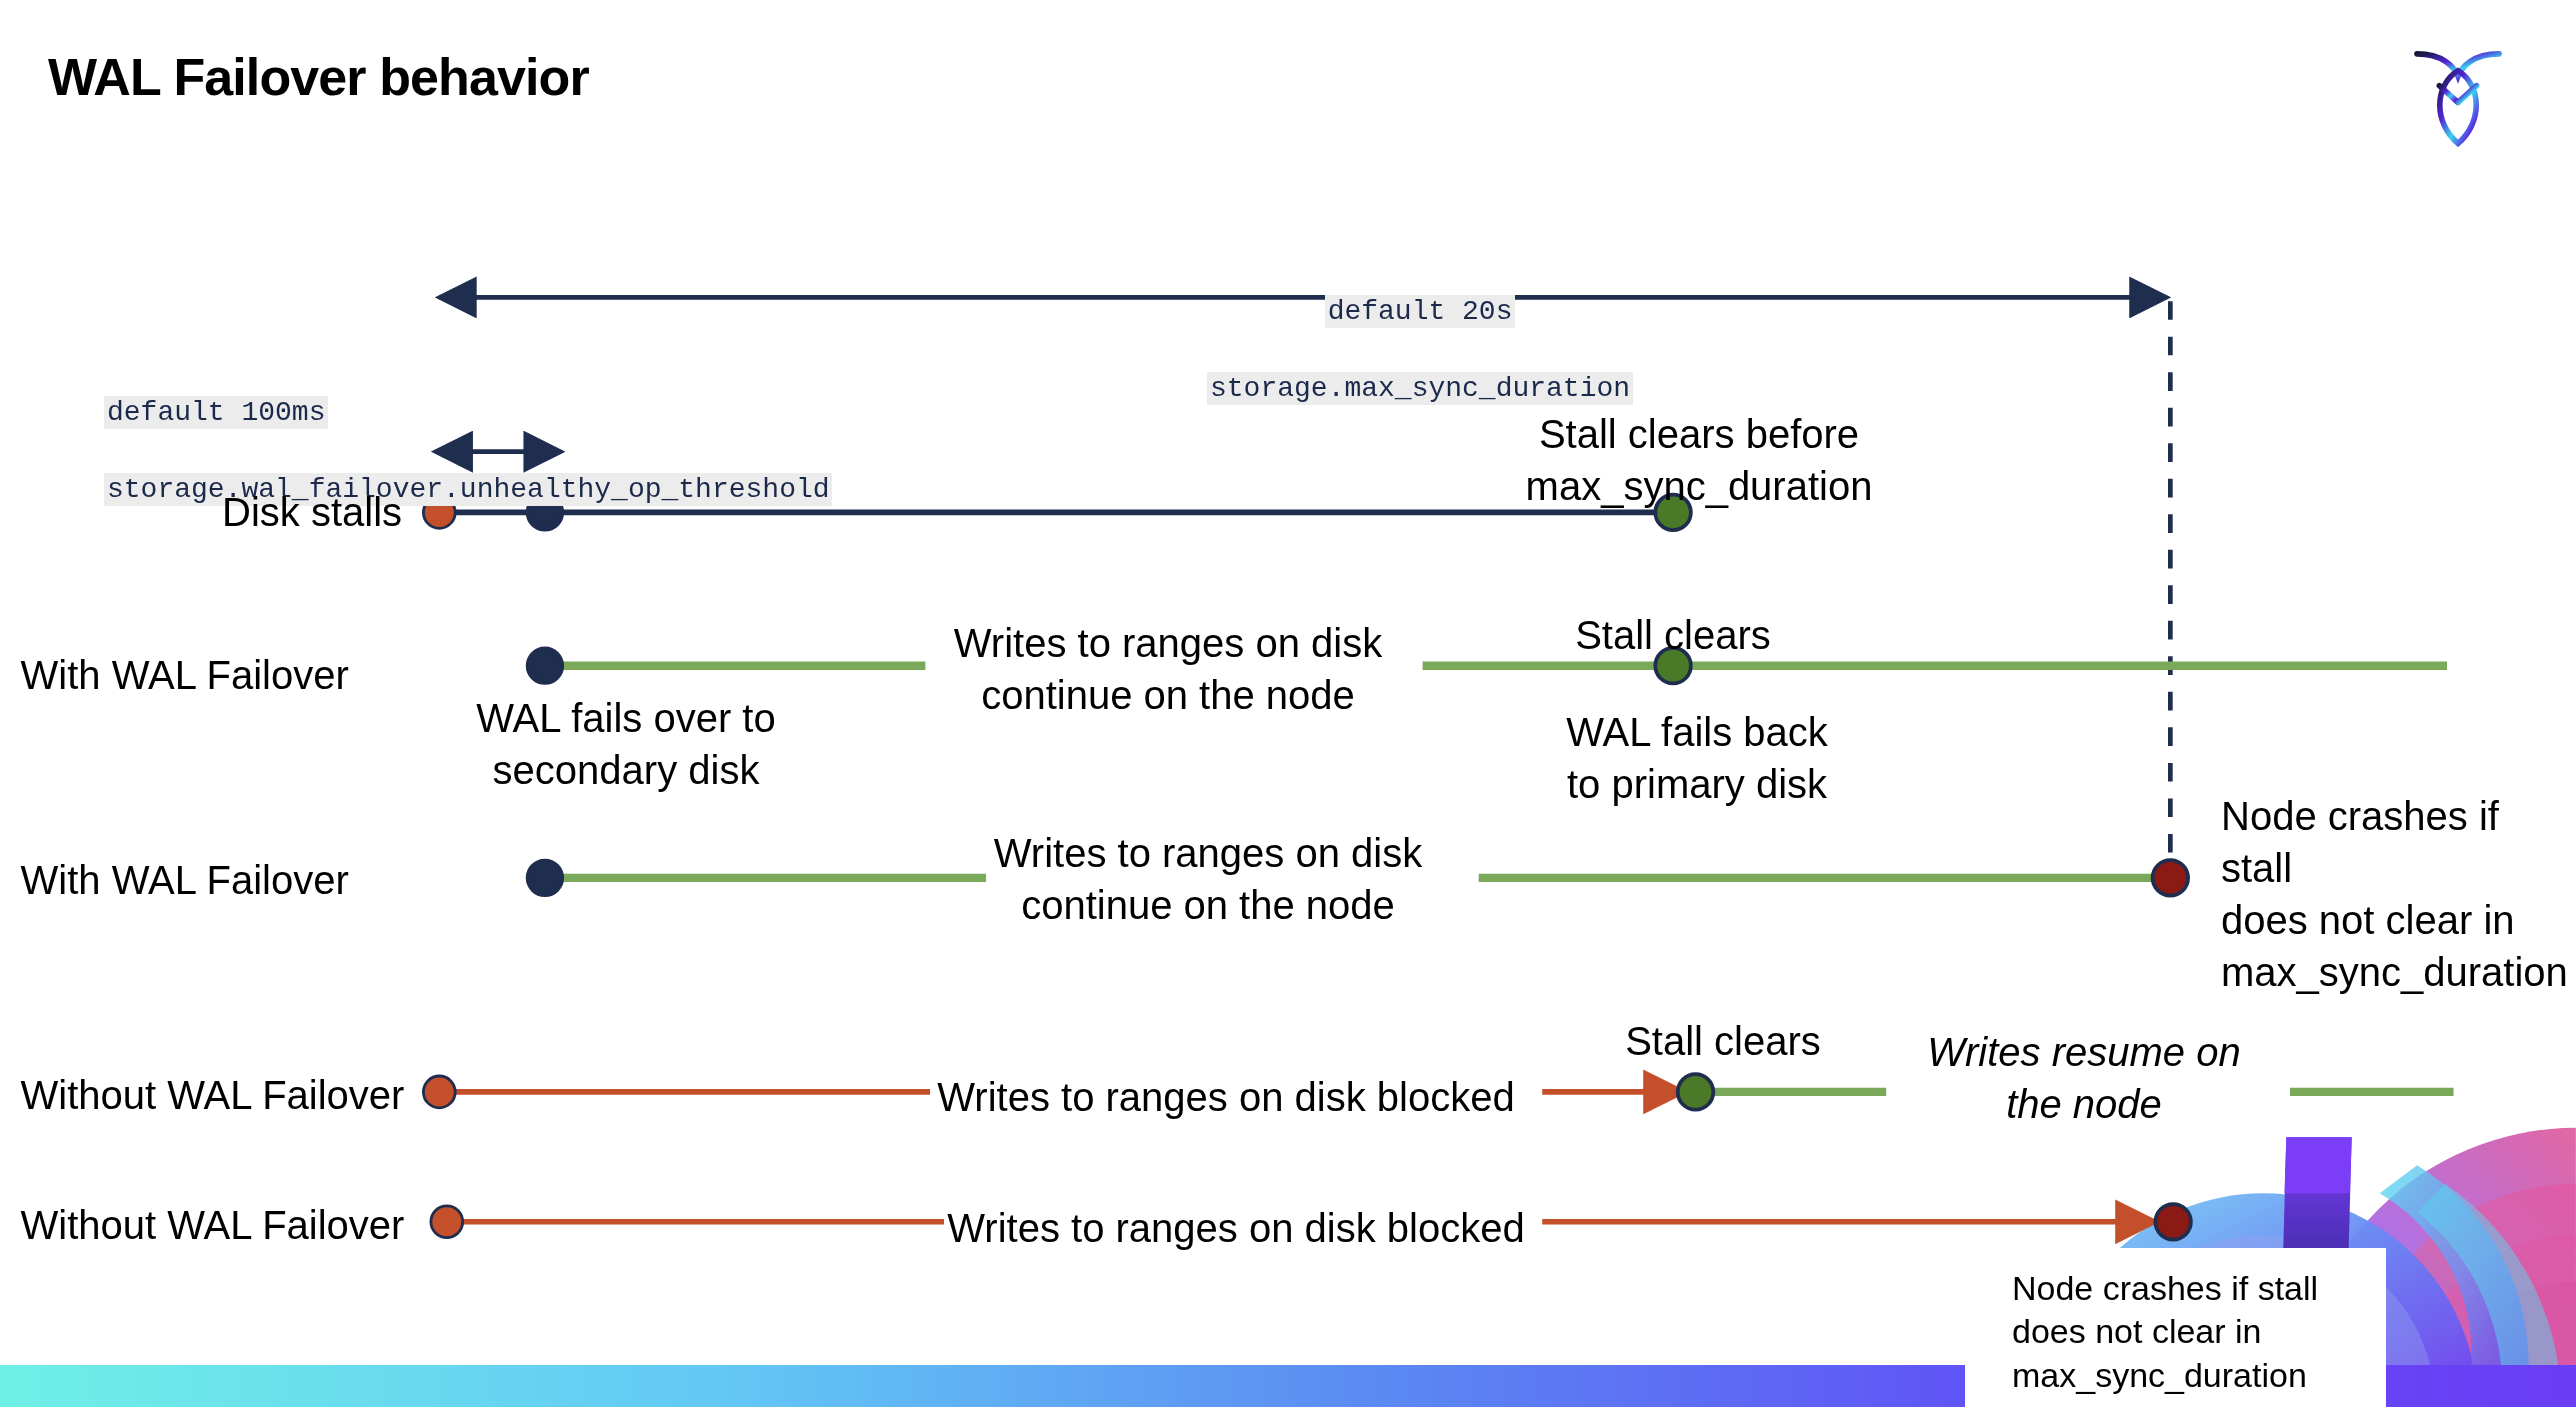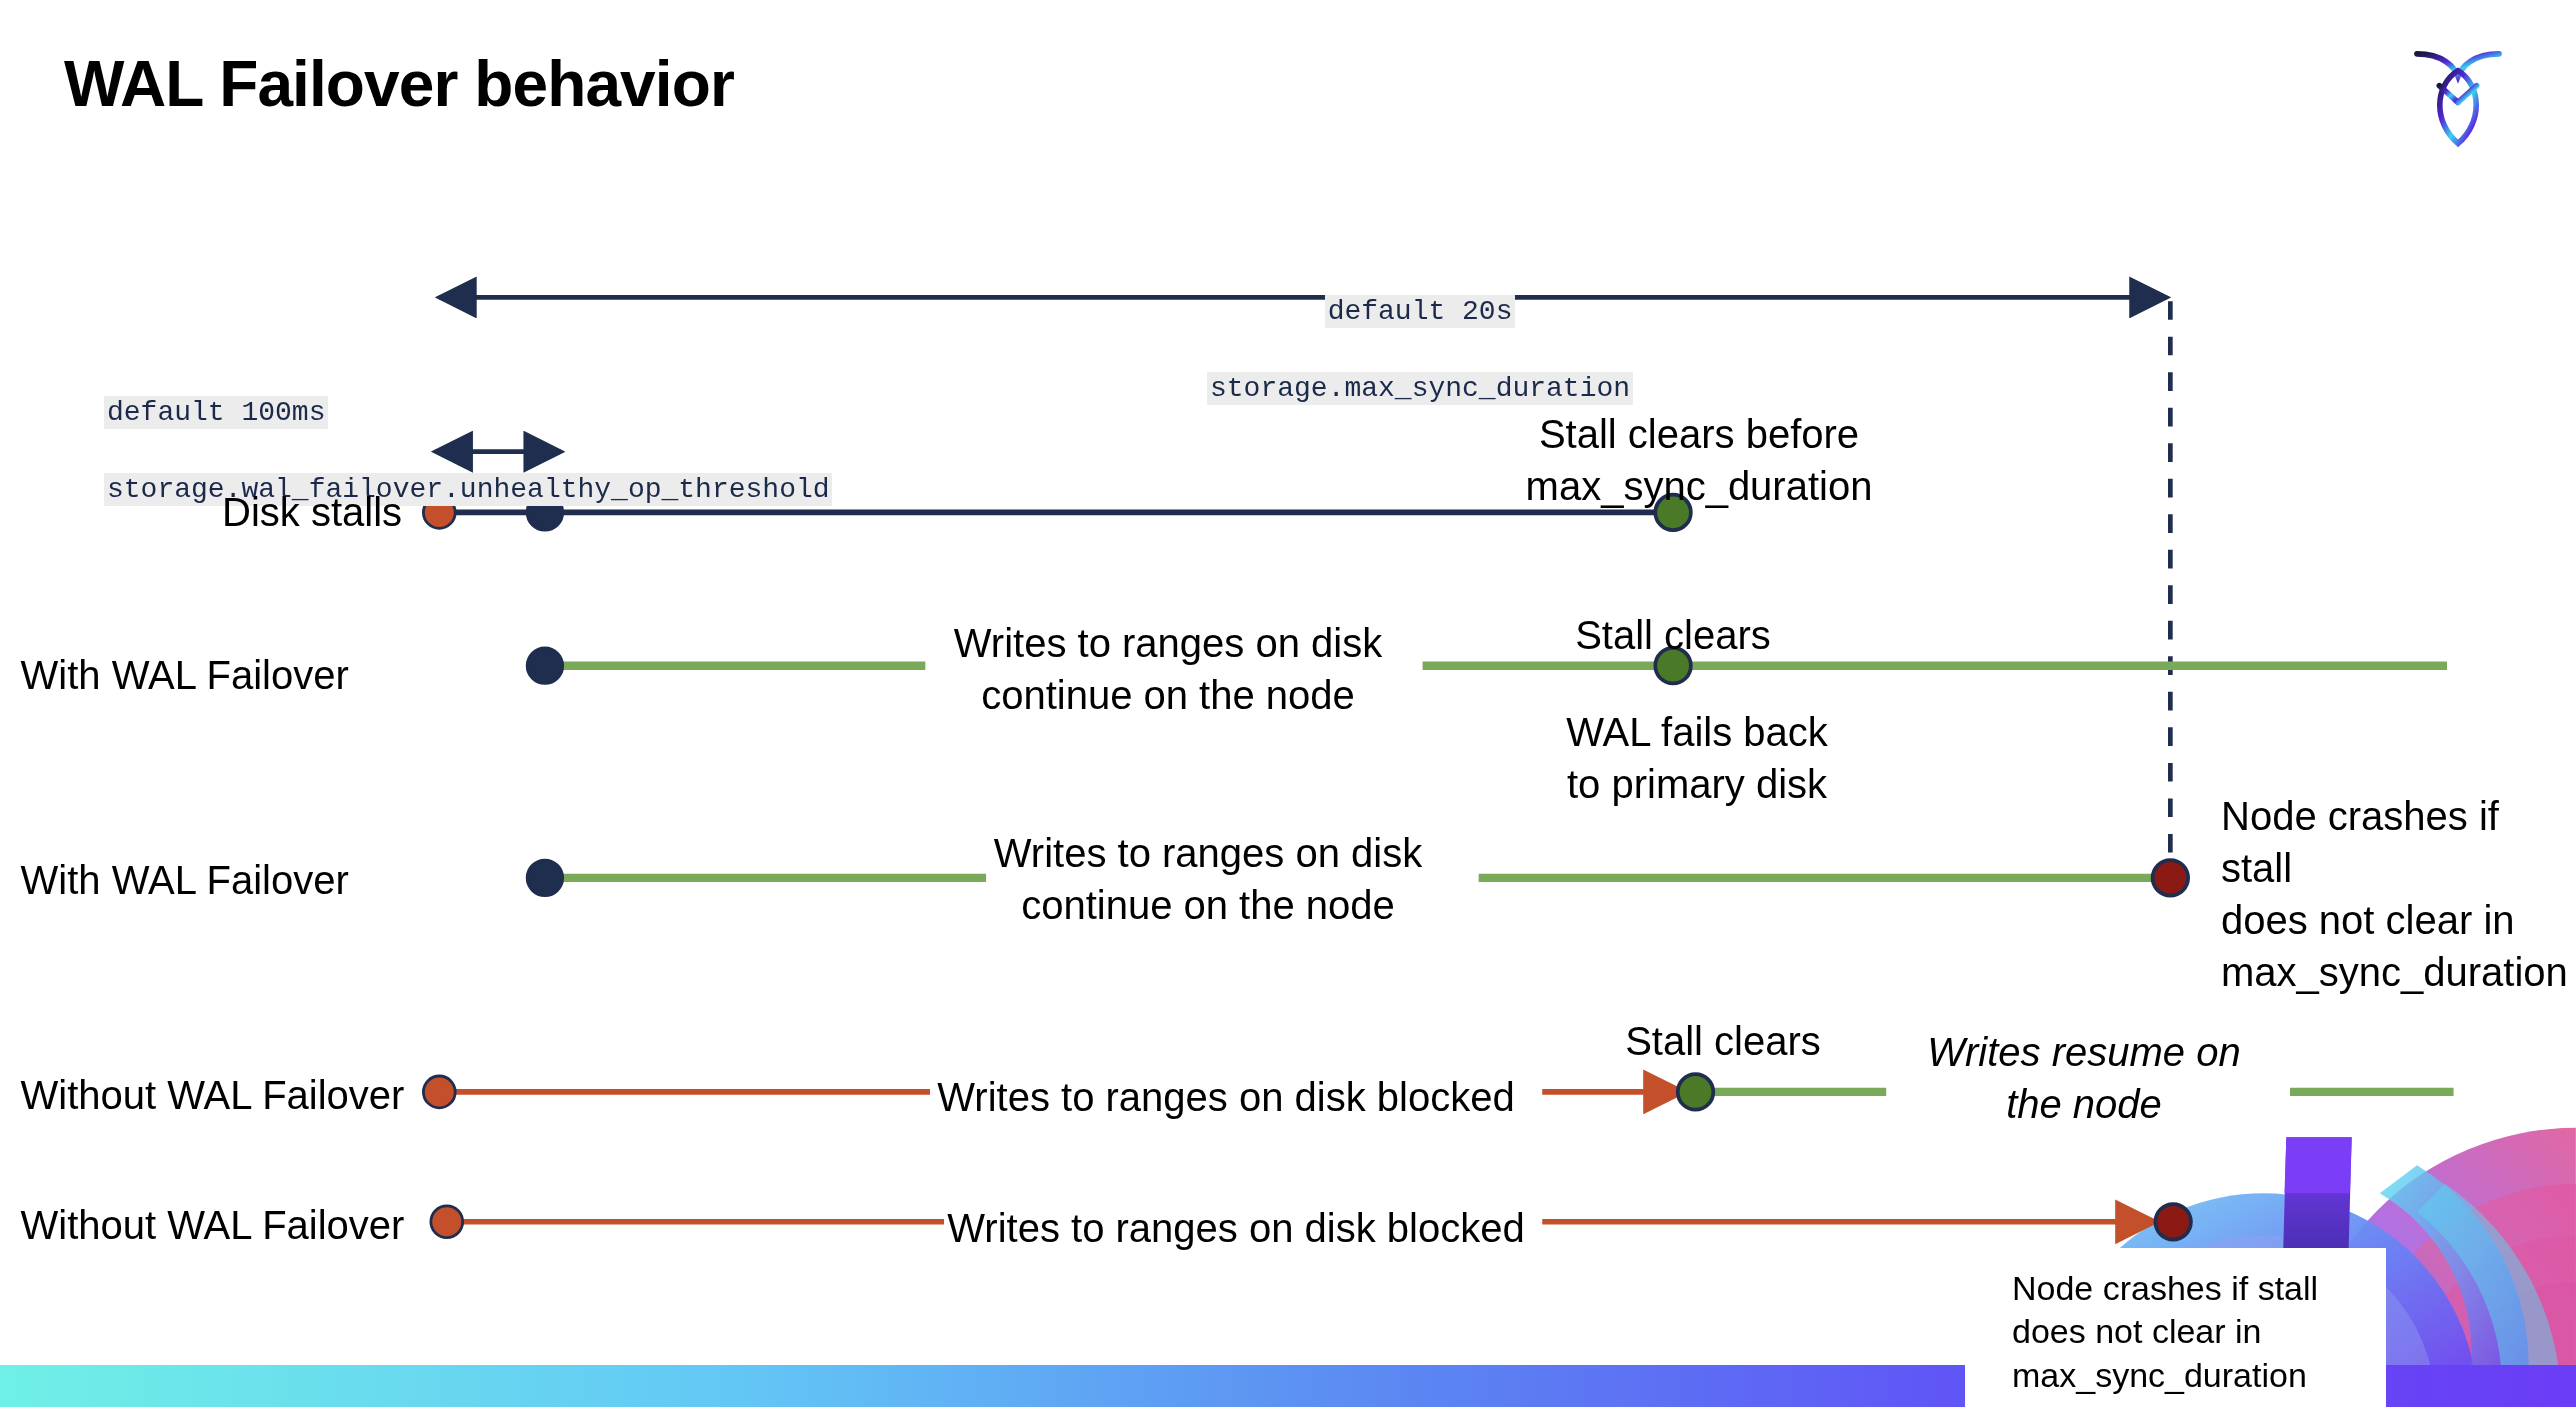--- a/index.html
+++ b/index.html
@@ -7,22 +7,22 @@
   body{
     width:2576px; height:1408px;
     position:relative; overflow:hidden;
     font-family:"Liberation Sans", sans-serif;
     color:#000;
   }
   #stage{ position:absolute; inset:0; }
 
   
   .title{
-    position:absolute; left:64px; top:47px;
-    font-size:64px; font-weight:bold; letter-spacing:-0.9px;
+    position:absolute; left:48px; top:47px;
+    font-size:52px; font-weight:bold; letter-spacing:-0.9px;
     color:#000; white-space:nowrap;
   }
 
   
   .logo{ position:absolute; left:2402px; top:33px; width:112px; height:122px; }
 
   
   .bottom-bar{
     position:absolute; left:0; bottom:0; width:2576px; height:43px;
     background:linear-gradient(90deg,#6ff0e6 0%,#63c8f5 28%,#5b86f2 55%,#6050f6 78%,#6a3df5 100%);
@@ -222,20 +222,22 @@
 
   <div class="rowlabel" style="left:222px; top:512px;">Disk stalls</div>
   <div class="rowlabel" style="left:20.6px; top:675px;">With WAL Failover</div>
   <div class="rowlabel" style="left:20.6px; top:880px;">With WAL Failover</div>
   <div class="rowlabel" style="left:20.6px; top:1095px;">Without WAL Failover</div>
   <div class="rowlabel" style="left:20.6px; top:1225px;">Without WAL Failover</div>
 
   <div class="ann" style="left:1699px; top:408px;">Stall clears before
 max_sync_duration</div>
 
+  <div class="ann" style="left:626px; top:692px;">WAL fails over to
+secondary disk</div>
 
   <div class="ann" style="left:1168px; top:617px;">Writes to ranges on disk
 continue on the node</div>
 
   <div class="ann" style="left:1673px; top:609px;">Stall clears</div>
 
   <div class="ann" style="left:1697px; top:706px;">WAL fails  back
 to primary disk</div>
 
   <div class="ann" style="left:1208px; top:827px;">Writes to ranges on disk

